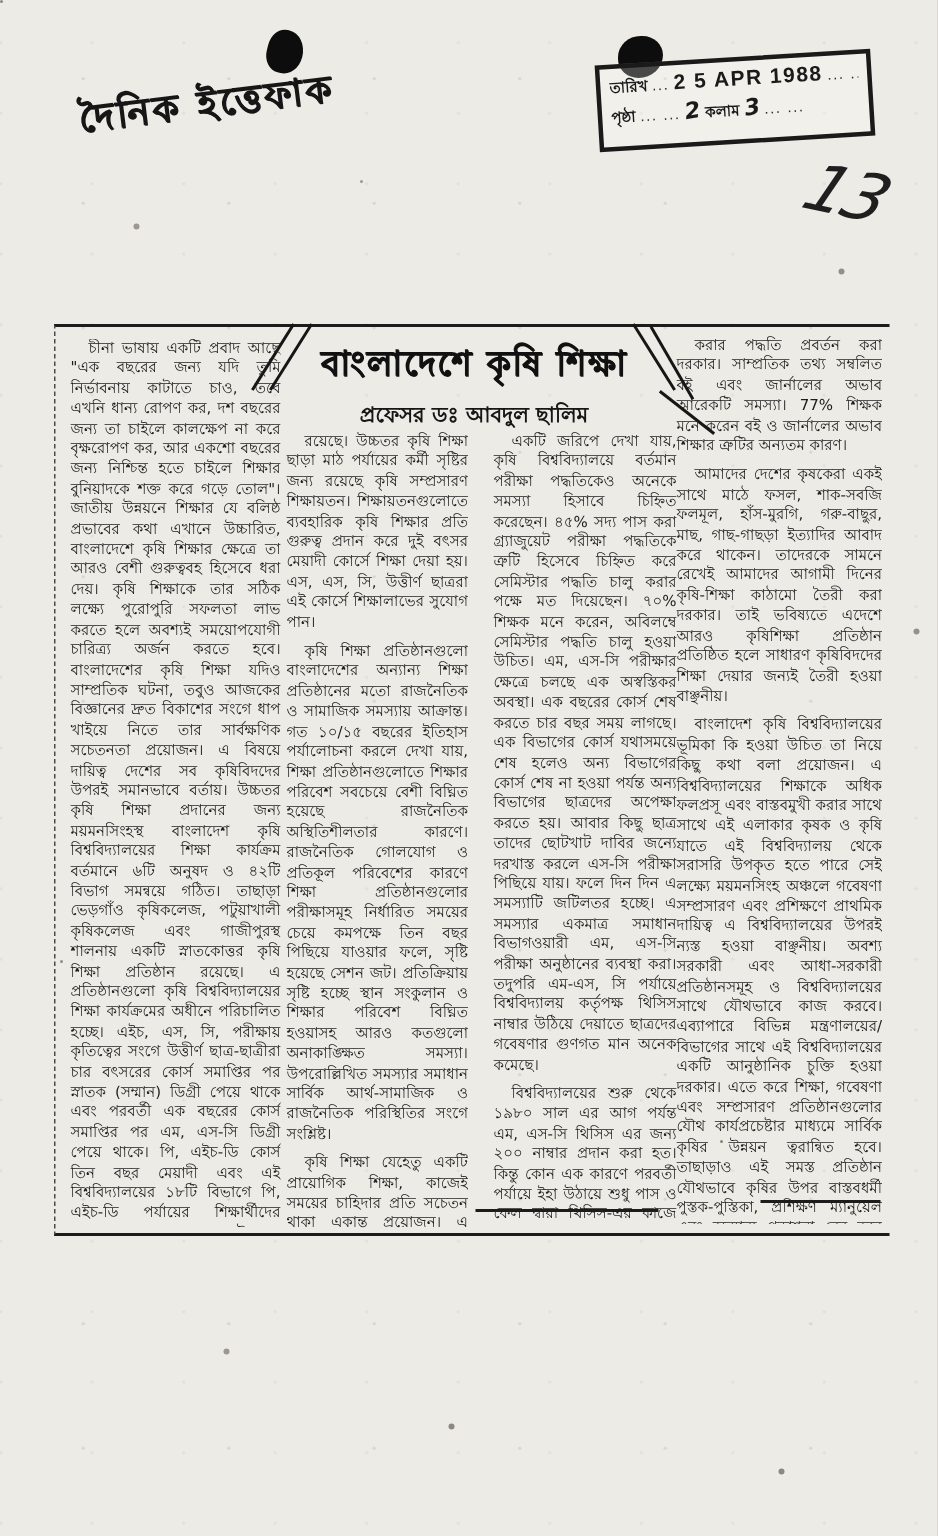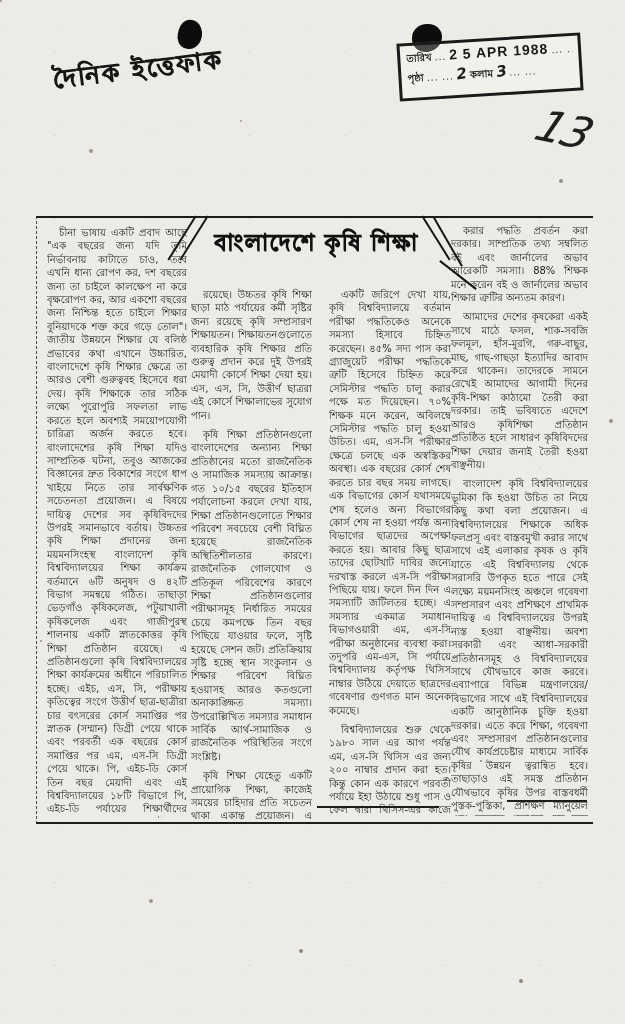--- a/index.html
+++ b/index.html
@@ -126,45 +126,46 @@
       <span class="stamp-dots">... ...</span>
     </div>
   </div>
 
   <div class="hand-number">13</div>
 
   <div class="clipping">
 
     <div class="headline-area">
       <div class="headline">বাংলাদেশে কৃষি শিক্ষা</div>
+      <div class="byline">প্রফেসর ডঃ আবদুল ছালিম</div>
     </div>
     <div class="slash slash-l1"></div>
     <div class="slash slash-l2"></div>
     <div class="slash slash-r1"></div>
     <div class="slash slash-r2"></div>
     <div class="slash slash-r3"></div>
 
     <div class="col col1">
       <p>চীনা ভাষায় একটি প্রবাদ আছে "এক বছরের জন্য যদি তুমি নির্ভাবনায় কাটাতে চাও, তবে এখনি ধান্য রোপণ কর, দশ বছরের জন্য তা চাইলে কালক্ষেপ না করে বৃক্ষরোপণ কর, আর একশো বছরের জন্য নিশ্চিন্ত হতে চাইলে শিক্ষার বুনিয়াদকে শক্ত করে গড়ে তোল"। জাতীয় উন্নয়নে শিক্ষার যে বলিষ্ঠ প্রভাবের কথা এখানে উচ্চারিত, বাংলাদেশে কৃষি শিক্ষার ক্ষেত্রে তা আরও বেশী গুরুত্ববহ হিসেবে ধরা দেয়। কৃষি শিক্ষাকে তার সঠিক লক্ষ্যে পুরোপুরি সফলতা লাভ করতে হলে অবশ্যই সময়োপযোগী চারিত্র্য অর্জন করতে হবে। বাংলাদেশের কৃষি শিক্ষা যদিও সাম্প্রতিক ঘটনা, তবুও আজকের বিজ্ঞানের দ্রুত বিকাশের সংগে ধাপ খাইয়ে নিতে তার সার্বক্ষণিক সচেতনতা প্রয়োজন। এ বিষয়ে দায়িত্ব দেশের সব কৃষিবিদদের উপরই সমানভাবে বর্তায়। উচ্চতর কৃষি শিক্ষা প্রদানের জন্য ময়মনসিংহস্থ বাংলাদেশ কৃষি বিশ্ববিদ্যালয়ের শিক্ষা কার্যক্রম বর্তমানে ৬টি অনুষদ ও ৪২টি বিভাগ সমন্বয়ে গঠিত। তাছাড়া ভেড়গাঁও কৃষিকলেজ, পটুয়াখালী কৃষিকলেজ এবং গাজীপুরস্থ শালনায় একটি স্নাতকোত্তর কৃষি শিক্ষা প্রতিষ্ঠান রয়েছে। এ প্রতিষ্ঠানগুলো কৃষি বিশ্ববিদ্যালয়ের শিক্ষা কার্যক্রমের অধীনে পরিচালিত হচ্ছে। এইচ, এস, সি, পরীক্ষায় কৃতিত্বের সংগে উত্তীর্ণ ছাত্র-ছাত্রীরা চার বৎসরের কোর্স সমাপ্তির পর স্নাতক (সম্মান) ডিগ্রী পেয়ে থাকে এবং পরবর্তী এক বছরের কোর্স সমাপ্তির পর এম, এস-সি ডিগ্রী পেয়ে থাকে। পি, এইচ-ডি কোর্স তিন বছর মেয়াদী এবং এই বিশ্ববিদ্যালয়ের ১৮টি বিভাগে পি, এইচ-ডি পর্যায়ের শিক্ষার্থীদের গবেষণা তত্ত্বাবধানের উপযুক্ত ব্যবস্থা রয়েছে।</p>
 
     </div>
 
     <div class="col col2">
-      <p>রয়েছে। উচ্চতর কৃষি শিক্ষা ছাড়া মাঠ পর্যায়ের কর্মী সৃষ্টির জন্য রয়েছে কৃষি সম্প্রসারণ শিক্ষায়তন। শিক্ষায়তনগুলোতে ব্যবহারিক কৃষি শিক্ষার প্রতি গুরুত্ব প্রদান করে দুই উপরই মেয়াদী কোর্সে শিক্ষা দেয়া হয়। এস, এস, সি, উত্তীর্ণ ছাত্ররা এই কোর্সে শিক্ষালাভের সুযোগ পান।</p>
+      <p>রয়েছে। উচ্চতর কৃষি শিক্ষা ছাড়া মাঠ পর্যায়ের কর্মী সৃষ্টির জন্য রয়েছে কৃষি সম্প্রসারণ শিক্ষায়তন। শিক্ষায়তনগুলোতে ব্যবহারিক কৃষি শিক্ষার প্রতি গুরুত্ব প্রদান করে দুই বৎসর মেয়াদী কোর্সে শিক্ষা দেয়া হয়। এস, এস, সি, উত্তীর্ণ ছাত্ররা এই কোর্সে শিক্ষালাভের সুযোগ পান।</p>
       <p>কৃষি শিক্ষা প্রতিষ্ঠানগুলো বাংলাদেশের অন্যান্য শিক্ষা প্রতিষ্ঠানের মতো রাজনৈতিক ও সামাজিক সমস্যায় আক্রান্ত। গত ১০/১৫ বছরের ইতিহাস পর্যালোচনা করলে দেখা যায়, শিক্ষা প্রতিষ্ঠানগুলোতে শিক্ষার পরিবেশ সবচেয়ে বেশী বিঘ্নিত হয়েছে রাজনৈতিক অস্থিতিশীলতার কারণে। রাজনৈতিক গোলযোগ ও প্রতিকূল পরিবেশের কারণে শিক্ষা প্রতিষ্ঠানগুলোর পরীক্ষাসমূহ নির্ধারিত সময়ের চেয়ে কমপক্ষে তিন বছর পিছিয়ে যাওয়ার ফলে, সৃষ্টি হয়েছে সেশন জট। প্রতিক্রিয়ায় সৃষ্টি হচ্ছে স্থান সংকুলান ও শিক্ষার পরিবেশ বিঘ্নিত হওয়াসহ আরও কতগুলো অনাকাঙ্ক্ষিত সমস্যা। উপরোল্লিখিত সমস্যার সমাধান সার্বিক আর্থ-সামাজিক ও রাজনৈতিক পরিস্থিতির সংগে সংশ্লিষ্ট।</p>
       <p>কৃষি শিক্ষা যেহেতু একটি প্রায়োগিক শিক্ষা, কাজেই সময়ের চাহিদার প্রতি সচেতন থাকা একান্ত প্রয়োজন। এ কারণেই সময়ের চাহিদার সাথে তাল মিলিয়ে কৃষি বিশ্ববিদ্যালয়ের পাঠ্যসূচীতে পরিবর্তন আনতে হয়। কৃষি অনুষদের বিভিন্ন বিভাগের দিকে লক্ষ্য করলে দেখি, কোন কোন বিভাগ সময়ের চাহিদার সাথে পাঠ্যসূচীতে পরিবর্তন আনলেও গত ১০ থেকে ১৫ বছরের মধ্যে তাদের সিলেবাস বা পাঠ্যসূচীতে কোন পরিবর্তন আনেননি।</p>
     </div>
 
     <div class="col col3">
       <p>একটি জরিপে দেখা যায়, কৃষি বিশ্ববিদ্যালয়ে বর্তমান পরীক্ষা পদ্ধতিকেও অনেকে সমস্যা হিসাবে চিহ্নিত করেছেন। ৪৫% সদ্য পাস করা গ্র্যাজুয়েট পরীক্ষা পদ্ধতিকে ত্রুটি হিসেবে চিহ্নিত করে সেমিস্টার পদ্ধতি চালু করার পক্ষে মত দিয়েছেন। ৭০% শিক্ষক মনে করেন, অবিলম্বে সেমিস্টার পদ্ধতি চালু হওয়া উচিত। এম, এস-সি পরীক্ষার ক্ষেত্রে চলছে এক অস্বস্তিকর অবস্থা। এক বছরের কোর্স শেষ করতে চার বছর সময় লাগছে। এক বিভাগের কোর্স যথাসময়ে শেষ হলেও অন্য বিভাগের কোর্স শেষ না হওয়া পর্যন্ত অন্য বিভাগের ছাত্রদের অপেক্ষা করতে হয়। আবার কিছু ছাত্র তাদের ছোটখাট দাবির জন্যে দরখাস্ত করলে এস-সি পরীক্ষা পিছিয়ে যায়। ফলে দিন দিন এ সমস্যাটি জটিলতর হচ্ছে। এ সমস্যার একমাত্র সমাধান বিভাগওয়ারী এম, এস-সি পরীক্ষা অনুষ্ঠানের ব্যবস্থা করা। তদুপরি এম-এস, সি পর্যায়ে বিশ্ববিদ্যালয় কর্তৃপক্ষ থিসিস নাম্বার উঠিয়ে দেয়াতে ছাত্রদের গবেষণার গুণগত মান অনেক কমেছে।</p>
       <p>বিশ্ববিদ্যালয়ের শুরু থেকে ১৯৮০ সাল এর আগ পর্যন্ত এম, এস-সি থিসিস এর জন্য ২০০ নাম্বার প্রদান করা হত। কিন্তু কোন এক কারণে পরবর্তী পর্যায়ে ইহা উঠায়ে শুধু পাস ও ফেল দ্বারা থিসিস-এর কাজে মূল্যায়ন করা হয়। ইহার ফলস্বরূপ থিসিস-এর কাজে ছাত্রদের আগ্রহ নিদারুণভাবে কমেছে। উল্লেখ্য, ঢাকা ও দেশের অন্যান্য বিশ্ববিদ্যালয়ে ছাত্রদের থিসিস-এর নাম্বার দিয়ে মূল্যায়ন করা হয়। কৃষি বিশ্ববিদ্যালয়ও তাই থিসিস-এর উপর পুনরায় নাম্বার প্রদান</p>
     </div>
 
     <div class="col col4">
-      <p>করার পদ্ধতি প্রবর্তন করা দরকার। সাম্প্রতিক তথ্য সম্বলিত বই এবং জার্নালের অভাব আরেকটি সমস্যা। 88% শিক্ষক মনে করেন বই ও জার্নালের অভাব শিক্ষার ত্রুটির অন্যতম কারণ।</p>
+      <p>করার পদ্ধতি প্রবর্তন করা দরকার। সাম্প্রতিক তথ্য সম্বলিত বই এবং জার্নালের অভাব আরেকটি সমস্যা। 77% শিক্ষক মনে করেন বই ও জার্নালের অভাব শিক্ষার ত্রুটির অন্যতম কারণ।</p>
       <p>আমাদের দেশের কৃষকেরা একই সাথে মাঠে ফসল, শাক-সবজি ফলমূল, হাঁস-মুরগি, গরু-বাছুর, মাছ, গাছ-গাছড়া ইত্যাদির আবাদ করে থাকেন। তাদেরকে সামনে রেখেই আমাদের আগামী দিনের কৃষি-শিক্ষা কাঠামো তৈরী করা দরকার। তাই ভবিষ্যতে এদেশে আরও কৃষিশিক্ষা প্রতিষ্ঠান প্রতিষ্ঠিত হলে সাধারণ কৃষিবিদদের শিক্ষা দেয়ার জন্যই তৈরী হওয়া বাঞ্ছনীয়।</p>
       <p>বাংলাদেশ কৃষি বিশ্ববিদ্যালয়ের ভূমিকা কি হওয়া উচিত তা নিয়ে কিছু কথা বলা প্রয়োজন। এ বিশ্ববিদ্যালয়ের শিক্ষাকে অধিক ফলপ্রসূ এবং বাস্তবমুখী করার সাথে সাথে এই এলাকার কৃষক ও কৃষি যাতে এই বিশ্ববিদ্যালয় থেকে সরাসরি উপকৃত হতে পারে সেই লক্ষ্যে ময়মনসিংহ অঞ্চলে গবেষণা সম্প্রসারণ এবং প্রশিক্ষণে প্রাথমিক দায়িত্ব এ বিশ্ববিদ্যালয়ের উপরই ন্যস্ত হওয়া বাঞ্ছনীয়। অবশ্য সরকারী এবং আধা-সরকারী প্রতিষ্ঠানসমূহ ও বিশ্ববিদ্যালয়ের সাথে যৌথভাবে কাজ করবে। এব্যাপারে বিভিন্ন মন্ত্রণালয়ের/বিভাগের সাথে এই বিশ্ববিদ্যালয়ের একটি আনুষ্ঠানিক চুক্তি হওয়া দরকার। এতে করে শিক্ষা, গবেষণা এবং সম্প্রসারণ প্রতিষ্ঠানগুলোর যৌথ কার্যপ্রচেষ্টার মাধ্যমে সার্বিক কৃষির উন্নয়ন ত্বরান্বিত হবে। তাছাড়াও এই সমস্ত প্রতিষ্ঠান যৌথভাবে কৃষির উপর বাস্তবধর্মী পুস্তক-পুস্তিকা, প্রশিক্ষণ ম্যানুয়েল এবং অন্যান্য প্রকাশনা বের করে আনুষ্ঠানিক, উপানুষ্ঠানিক ও অনানুষ্ঠানিক কৃষি শিক্ষাকে আরও জোরদার ও বাস্তবমুখী করে তুলতে সক্ষম হবে।</p>
     </div>
 
     <div class="endrule endrule-c3"></div>
     <div class="endrule endrule-c4"></div>
 
   </div>
 
 </div>

